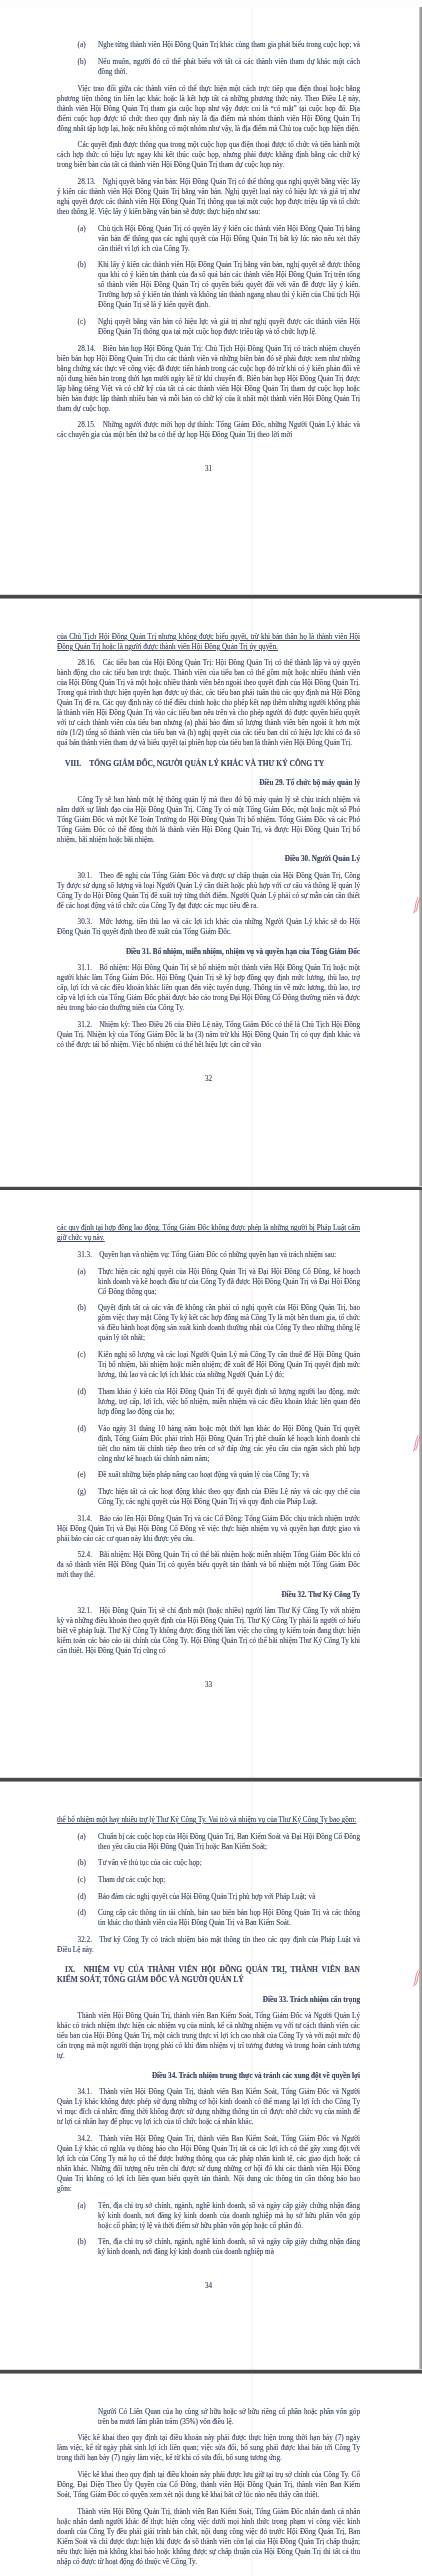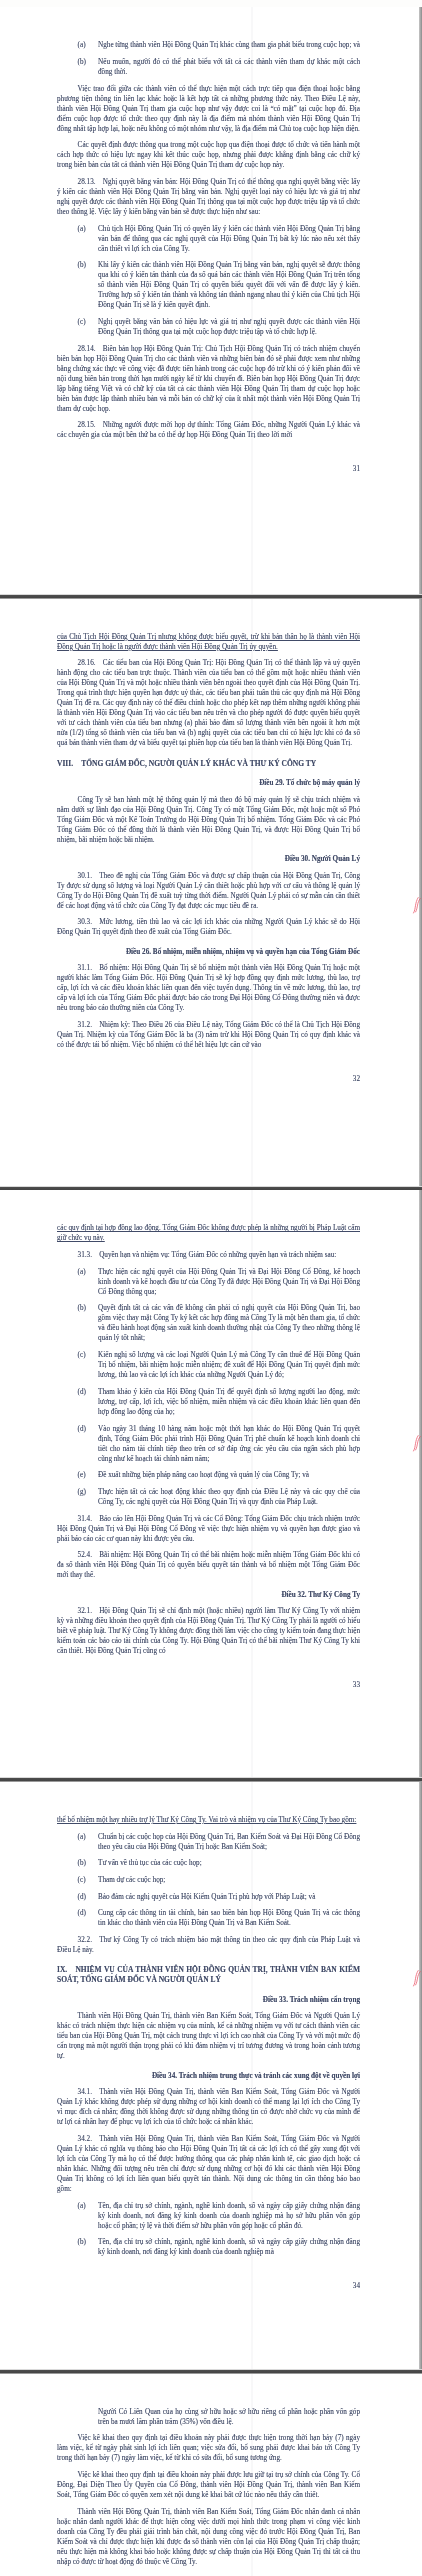--- a/index.html
+++ b/index.html
@@ -43,22 +43,22 @@
   }
   .blk{margin-bottom:6.7px;}
   .para{text-indent:20.6px;}
   .cont{text-indent:0;text-decoration:underline;}
   .indent-cont{margin-left:41px;}
   .item{position:relative;padding-left:41px;}
   .item .lbl{position:absolute;left:20.6px;top:0;}
   .num{padding-right:7.2px;}
   .heading{font-weight:bold;margin-left:20.6px;margin-top:9.3px;text-align:right;}
   .section{font-weight:bold;margin-top:10.3px;font-size:7.5px;}
-  .section .lbl{margin-right:8.2px;}
-  .pagenum{text-align:right;text-indent:0;margin-top:24px;}
+  .section .lbl{margin-right:8.2px;margin-left:8px;}
+  .pagenum{text-align:center;text-indent:0;margin-top:24px;}
   .scribble{position:absolute;right:1px;width:9.3px;height:18.5px;opacity:.85;}
 </style>
 </head>
 <body>
 
 <div id="doc">
     <div class="page">
       <div class="edge"></div>
       <div class="content">
         <div class="blk item"><span class="lbl">(a)</span><span>Nghe từng thành viên Hội Đồng Quản Trị khác cùng tham gia phát biểu trong cuộc họp; và</span></div>
@@ -79,21 +79,21 @@
       <div class="edge"></div>
       <div class="content">
         <div class="blk cont"><span>của Chủ Tịch Hội Đồng Quản Trị nhưng không được biểu quyết, trừ khi bản thân họ là thành viên Hội Đồng Quản Trị hoặc là người được thành viên Hội Đồng Quản Trị ủy quyền.</span></div>
         <div class="blk para"><span class="num">28.16.</span><span>Các tiểu ban của Hội Đồng Quản Trị: Hội Đồng Quản Trị có thể thành lập và uỷ quyền hành động cho các tiểu ban trực thuộc. Thành viên của tiểu ban có thể gồm một hoặc nhiều thành viên của Hội Đồng Quản Trị và một hoặc nhiều thành viên bên ngoài theo quyết định của Hội Đồng Quản Trị. Trong quá trình thực hiện quyền hạn được uỷ thác, các tiểu ban phải tuân thủ các quy định mà Hội Đồng Quản Trị đề ra. Các quy định này có thể điều chỉnh hoặc cho phép kết nạp thêm những người không phải là thành viên Hội Đồng Quản Trị vào các tiểu ban nêu trên và cho phép người đó được quyền biểu quyết với tư cách thành viên của tiểu ban nhưng (a) phải bảo đảm số lượng thành viên bên ngoài ít hơn một nửa (1/2) tổng số thành viên của tiểu ban và (b) nghị quyết của các tiểu ban chỉ có hiệu lực khi có đa số quá bán thành viên tham dự và biểu quyết tại phiên họp của tiểu ban là thành viên Hội Đồng Quản Trị.</span></div>
         <div class="blk section"><span class="lbl">VIII.</span><span>TỔNG GIÁM ĐỐC, NGƯỜI QUẢN LÝ KHÁC VÀ THƯ KÝ CÔNG TY</span></div>
         <div class="blk heading"><span>Điều 29. Tổ chức bộ máy quản lý</span></div>
         <div class="blk para"><span>Công Ty sẽ ban hành một hệ thống quản lý mà theo đó bộ máy quản lý sẽ chịu trách nhiệm và nằm dưới sự lãnh đạo của Hội Đồng Quản Trị. Công Ty có một Tổng Giám Đốc, một hoặc một số Phó Tổng Giám Đốc và một Kế Toán Trưởng do Hội Đồng Quản Trị bổ nhiệm. Tổng Giám Đốc và các Phó Tổng Giám Đốc có thể đồng thời là thành viên Hội Đồng Quản Trị, và được Hội Đồng Quản Trị bổ nhiệm, bãi nhiệm hoặc bãi nhiệm.</span></div>
         <div class="blk heading"><span>Điều 30. Người Quản Lý</span></div>
         <div class="blk para"><span class="num">30.1.</span><span>Theo đề nghị của Tổng Giám Đốc và được sự chấp thuận của Hội Đồng Quản Trị, Công Ty được sử dụng số lượng và loại Người Quản Lý cần thiết hoặc phù hợp với cơ cấu và thông lệ quản lý Công Ty do Hội Đồng Quản Trị đề xuất tuỳ từng thời điểm. Người Quản Lý phải có sự mẫn cán cần thiết để các hoạt động và tổ chức của Công Ty đạt được các mục tiêu đề ra.</span></div>
         <div class="blk para"><span class="num">30.3.</span><span>Mức lương, tiền thù lao và các lợi ích khác của những Người Quản Lý khác sẽ do Hội Đồng Quản Trị quyết định theo đề xuất của Tổng Giám Đốc.</span></div>
-        <div class="blk heading"><span>Điều 26. Bổ nhiệm, miễn nhiệm, nhiệm vụ và quyền hạn của Tổng Giám Đốc</span></div>
+        <div class="blk heading"><span>Điều 31. Bổ nhiệm, miễn nhiệm, nhiệm vụ và quyền hạn của Tổng Giám Đốc</span></div>
         <div class="blk para"><span class="num">31.1.</span><span>Bổ nhiệm: Hội Đồng Quản Trị sẽ bổ nhiệm một thành viên Hội Đồng Quản Trị hoặc một người khác làm Tổng Giám Đốc. Hội Đồng Quản Trị sẽ ký hợp đồng quy định mức lương, thù lao, trợ cấp, lợi ích và các điều khoản khác liên quan đến việc tuyển dụng. Thông tin về mức lương, thù lao, trợ cấp và lợi ích của Tổng Giám Đốc phải được báo cáo trong Đại Hội Đồng Cổ Đông thường niên và được nêu trong báo cáo thường niên của Công Ty.</span></div>
         <div class="blk para"><span class="num">31.2.</span><span>Nhiệm kỳ: Theo Điều 26 của Điều Lệ này, Tổng Giám Đốc có thể là Chủ Tịch Hội Đồng Quản Trị. Nhiệm kỳ của Tổng Giám Đốc là ba (3) năm trừ khi Hội Đồng Quản Trị có quy định khác và có thể được tái bổ nhiệm. Việc bổ nhiệm có thể hết hiệu lực căn cứ vào</span></div>
         <div class="blk pagenum"><span>32</span></div>
       </div>
       <div class="scribble" style="top: 297px;"><svg width="9.3" height="18.5" viewBox="0 0 18 36">
           <path d="M3,33 C8,24 5,14 12,3 M7,31 C12,22 9,13 16,5" fill="none" stroke="#e8465a" stroke-width="1.6" stroke-linecap="round"></path>
         </svg></div>
     </div>
     <div class="divider"></div>
     <div class="page">
@@ -119,21 +119,21 @@
         </svg></div>
     </div>
     <div class="divider"></div>
     <div class="page">
       <div class="edge"></div>
       <div class="content">
         <div class="blk cont"><span>thể bổ nhiệm một hay nhiều trợ lý Thư Ký Công Ty. Vai trò và nhiệm vụ của Thư Ký Công Ty bao gồm:</span></div>
         <div class="blk item"><span class="lbl">(a)</span><span>Chuẩn bị các cuộc họp của Hội Đồng Quản Trị, Ban Kiểm Soát và Đại Hội Đồng Cổ Đông theo yêu cầu của Hội Đồng Quản Trị hoặc Ban Kiểm Soát;</span></div>
         <div class="blk item"><span class="lbl">(b)</span><span>Tư vấn về thủ tục của các cuộc họp;</span></div>
         <div class="blk item"><span class="lbl">(c)</span><span>Tham dự các cuộc họp;</span></div>
-        <div class="blk item"><span class="lbl">(d)</span><span>Bảo đảm các nghị quyết của Hội Kiểm Quản Trị phù hợp với Pháp Luật; và</span></div>
+        <div class="blk item"><span class="lbl">(d)</span><span>Bảo đảm các nghị quyết của Hội Đồng Quản Trị phù hợp với Pháp Luật; và</span></div>
         <div class="blk item"><span class="lbl">(d)</span><span>Cung cấp các thông tin tài chính, bản sao biên bản họp Hội Đồng Quản Trị và các thông tin khác cho thành viên của Hội Đồng Quản Trị và Ban Kiểm Soát.</span></div>
         <div class="blk para"><span class="num">32.2.</span><span>Thư ký Công Ty có trách nhiệm bảo mật thông tin theo các quy định của Pháp Luật và Điều Lệ này.</span></div>
         <div class="blk section"><span class="lbl">IX.</span><span>NHIỆM VỤ CỦA THÀNH VIÊN HỘI ĐỒNG QUẢN TRỊ, THÀNH VIÊN BAN KIỂM SOÁT, TỔNG GIÁM ĐỐC VÀ NGƯỜI QUẢN LÝ</span></div>
         <div class="blk heading"><span>Điều 33. Trách nhiệm cẩn trọng</span></div>
         <div class="blk para"><span>Thành viên Hội Đồng Quản Trị, thành viên Ban Kiểm Soát, Tổng Giám Đốc và Người Quản Lý khác có trách nhiệm thực hiện các nhiệm vụ của mình, kể cả những nhiệm vụ với tư cách thành viên các tiểu ban của Hội Đồng Quản Trị, một cách trung thực vì lợi ích cao nhất của Công Ty và với một mức độ cẩn trọng mà một người thận trọng phải có khi đảm nhiệm vị trí tương đương và trong hoàn cảnh tương tự.</span></div>
         <div class="blk heading"><span>Điều 34. Trách nhiệm trung thực và tránh các xung đột về quyền lợi</span></div>
         <div class="blk para"><span class="num">34.1.</span><span>Thành viên Hội Đồng Quản Trị, thành viên Ban Kiểm Soát, Tổng Giám Đốc và Người Quản Lý khác không được phép sử dụng những cơ hội kinh doanh có thể mang lại lợi ích cho Công Ty vì mục đích cá nhân; đồng thời không được sử dụng những thông tin có được nhờ chức vụ của mình để tư lợi cá nhân hay để phục vụ lợi ích của tổ chức hoặc cá nhân khác.</span></div>
         <div class="blk para"><span class="num">34.2.</span><span>Thành viên Hội Đồng Quản Trị, thành viên Ban Kiểm Soát, Tổng Giám Đốc và Người Quản Lý khác có nghĩa vụ thông báo cho Hội Đồng Quản Trị tất cả các lợi ích có thể gây xung đột với lợi ích của Công Ty mà họ có thể được hưởng thông qua các pháp nhân kinh tế, các giao dịch hoặc cá nhân khác. Những đối tượng nêu trên chỉ được sử dụng những cơ hội đó khi các thành viên Hội Đồng Quản Trị không có lợi ích liên quan biểu quyết tán thành. Nội dung các thông tin cần thông báo bao gồm:</span></div>
         <div class="blk item"><span class="lbl">(a)</span><span>Tên, địa chỉ trụ sở chính, ngành, nghề kinh doanh, số và ngày cấp giấy chứng nhận đăng ký kinh doanh, nơi đăng ký kinh doanh của doanh nghiệp mà họ sở hữu phần vốn góp hoặc cổ phần; tỷ lệ và thời điểm sở hữu phần vốn góp hoặc cổ phần đó.</span></div>
         <div class="blk item"><span class="lbl">(b)</span><span>Tên, địa chỉ trụ sở chính, ngành, nghề kinh doanh, số và ngày cấp giấy chứng nhận đăng ký kinh doanh, nơi đăng ký kinh doanh của doanh nghiệp mà</span></div>

